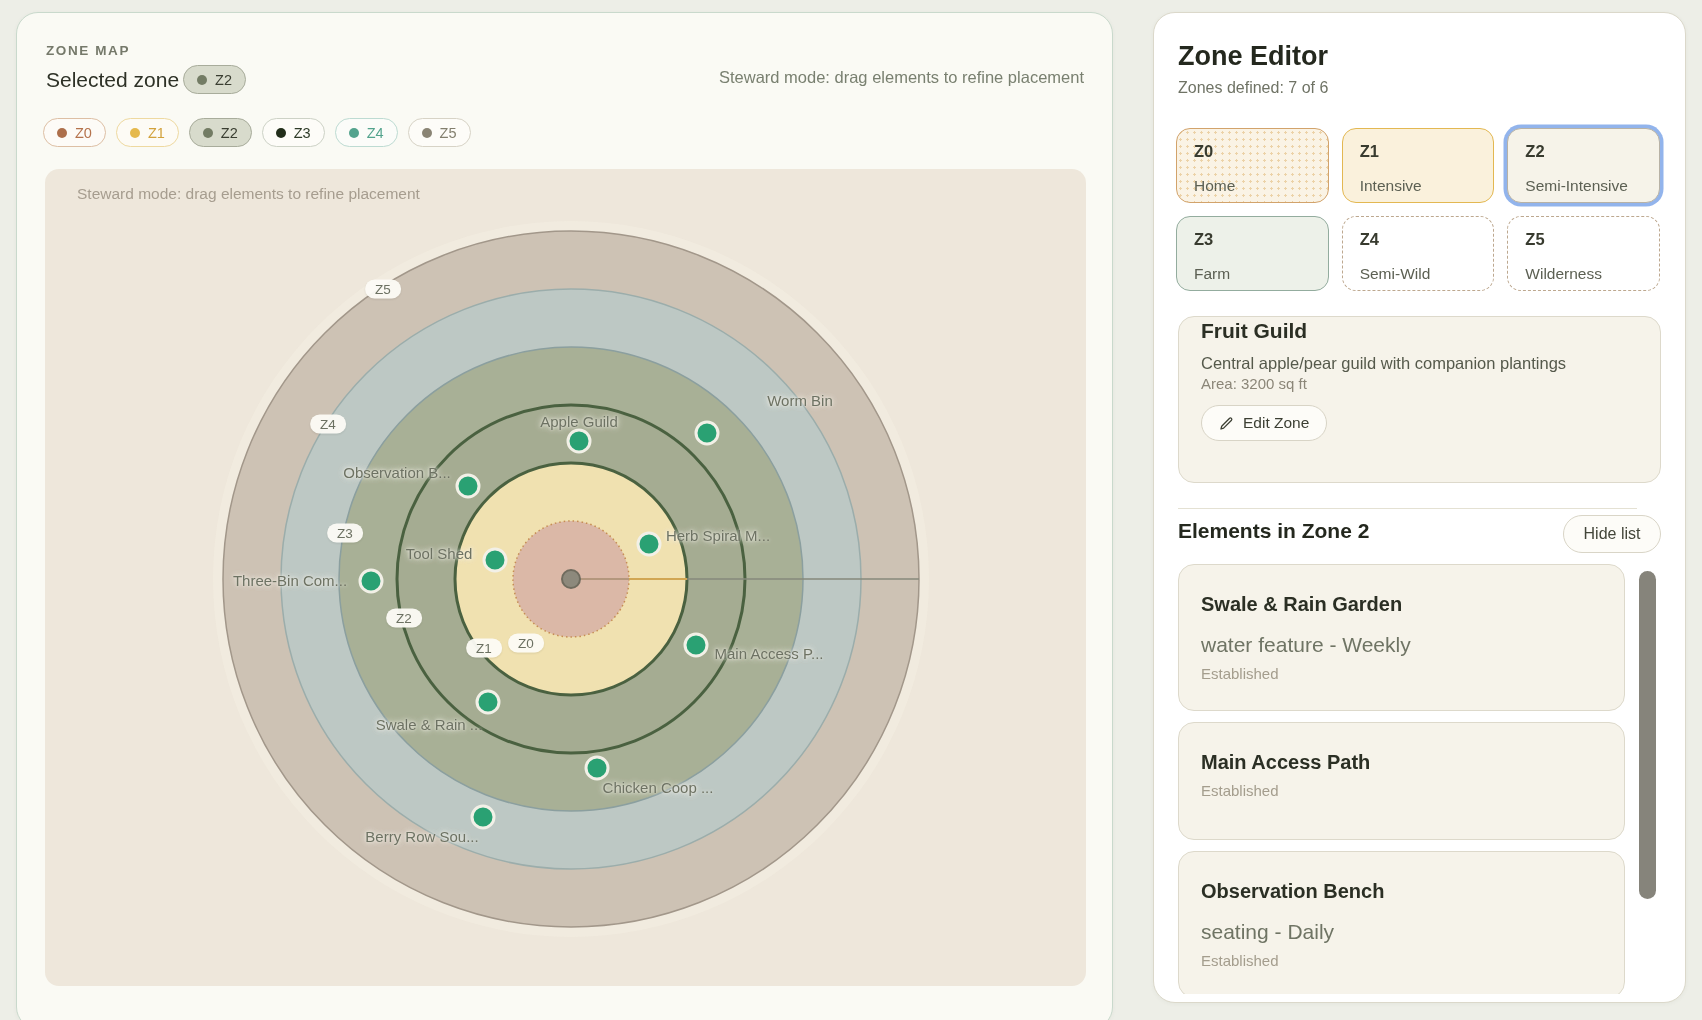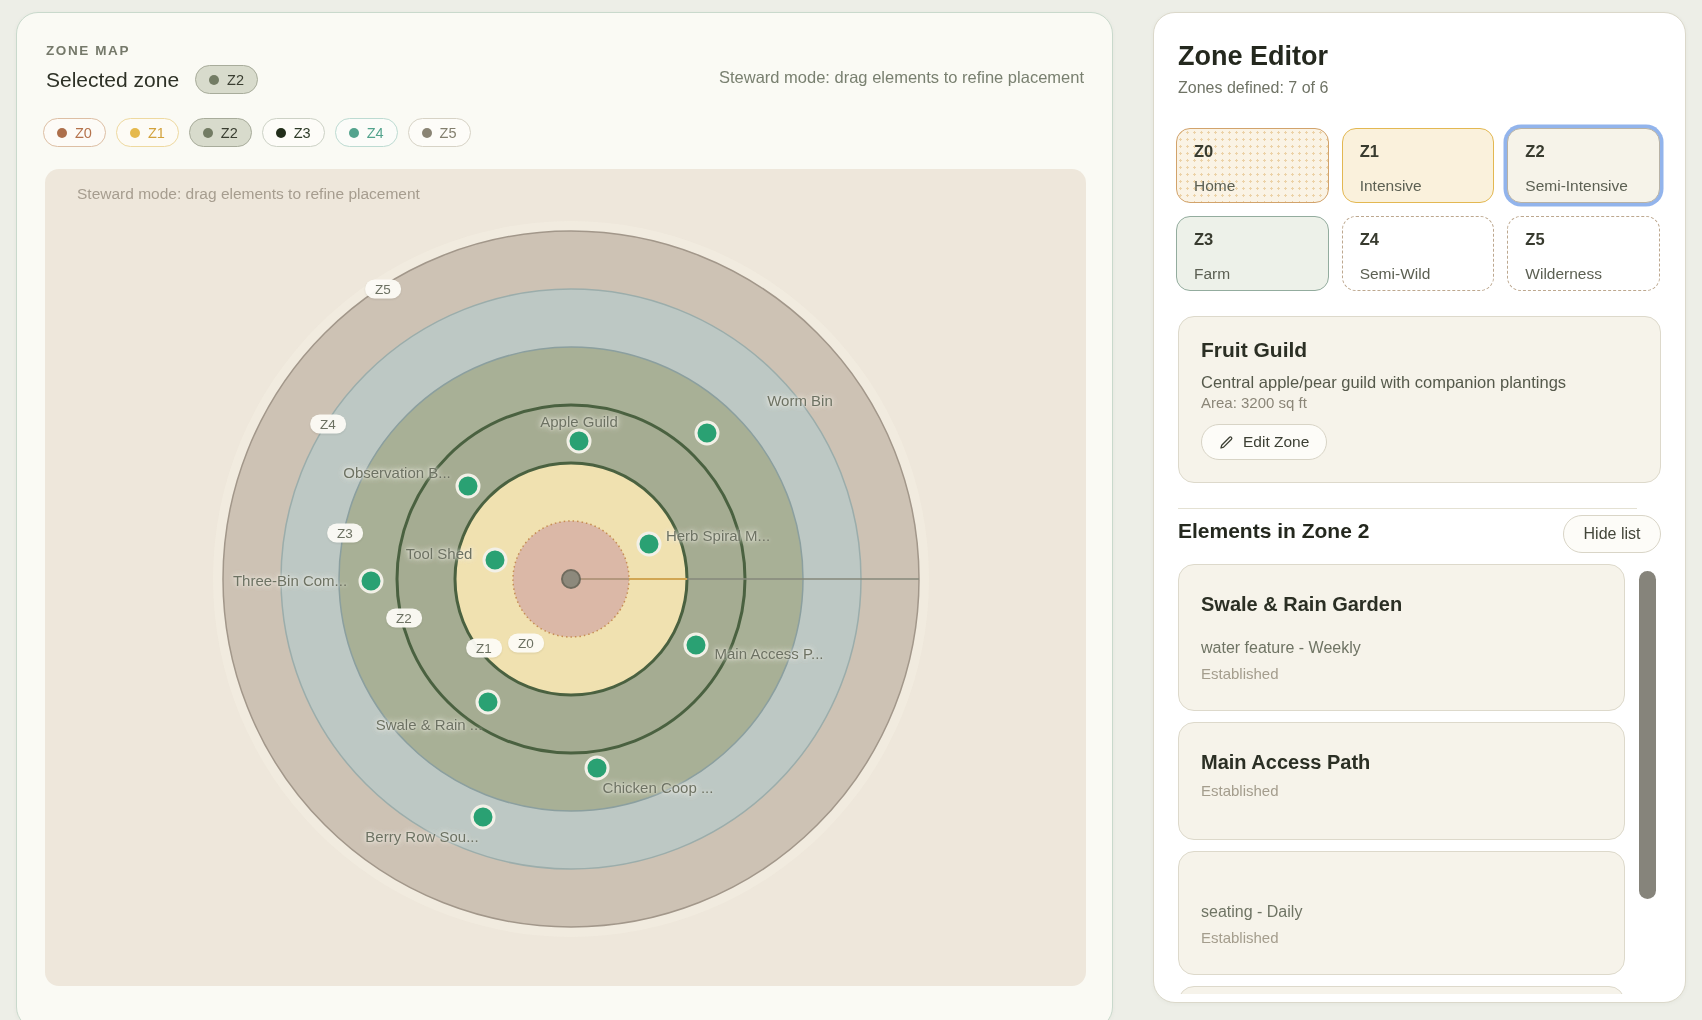--- a/index.html
+++ b/index.html
@@ -15,21 +15,21 @@
   
   .map-card {
     position:absolute; left:16px; top:12px; width:1097px; height:1017px;
     background:#fafaf4; border:1px solid #c9d9cc; border-radius:22px;
     box-shadow:0 1px 4px rgba(60,70,50,.05);
   }
   .kicker {
     position:absolute; left:29px; top:30px;
     font-size:13.5px; font-weight:700; letter-spacing:1.6px; color:#75796a;
   }
-  .selected-row { position:absolute; left:29px; top:52px; display:flex; align-items:center; gap:16px; }
+  .selected-row { position:absolute; left:29px; top:52px; display:flex; align-items:center; gap:4px; }
   .selected-label { font-size:21px; font-weight:500; color:#2d3126; }
   .chip {
     display:inline-flex; align-items:center; gap:8px; height:29px;
     padding:0 13px; border-radius:15px; border:1.5px solid #d6d2c5;
     background:#fdfcf8; font-size:14.5px; font-weight:500; color:#84816f;
   }
   .chip-dot { width:10px; height:10px; border-radius:50%; background:#8a8474; flex:0 0 auto; }
   .chip-active { background:#d8dbcc !important; border-color:#a8ac9b !important; color:#3a3e31 !important; }
   .legend-row { position:absolute; left:26px; top:105px; display:flex; gap:10px; }
   .steward-note {
@@ -75,21 +75,21 @@
   .zcode { font-size:16.5px; font-weight:600; color:#383b2f; }
   .zname { font-size:15.5px; color:#5c6053; margin-top:16px; }
   .zcard-z0 { background:#faf3e5 radial-gradient(#ecd2a7 1px, transparent 1.2px); background-size:7px 7px; border-color:#d2a36b; }
   .zcard-z1 { background:#faf1dc; border-color:#e3b852; }
   .zcard-z2 { background:#f6f3e9; border-color:#b8b2a5; box-shadow:0 0 0 3.5px #92b4ec; }
   .zcard-z3 { background:#edf1e9; border-color:#93ac9e; }
   .zcard-dashed { background:transparent; border:1.5px dashed #bda88f; }
 
   .detail-card {
     position:absolute; left:24px; top:303px; width:483px; height:167px;
-    background:#f6f3ea; border:1px solid #ddd9cb; border-radius:16px; padding:21px 22px;
+    background:#f6f3ea; border:1px solid #ddd9cb; border-radius:16px; padding:2px 22px;
   }
   .detail-title { font-size:21px; font-weight:700; color:#2b2f24; }
   .detail-desc  { font-size:16.5px; color:#55594b; margin-top:11px; }
   .detail-area  { font-size:15px; color:#8b8678; margin-top:2px; }
   .edit-btn {
     margin-top:13px; display:inline-flex; align-items:center; gap:9px;
     height:36px; padding:0 17px; border-radius:18px;
     background:#fdfcf8; border:1px solid #d8d4c6;
     font-size:15.5px; font-weight:500; color:#3c3f33; cursor:pointer;
   }
@@ -103,21 +103,21 @@
   }
   .elements-list {
     position:absolute; left:24px; top:551px; width:447px; height:430px;
     overflow:hidden; display:flex; flex-direction:column; gap:11px;
   }
   .el-card {
     flex:0 0 118px; background:#f6f3ea; border:1px solid #ddd9cb;
     border-radius:16px; padding:28px 22px;
   }
   .el-title  { font-size:20px; font-weight:700; color:#2b2f24; }
-  .el-meta   { font-size:16px; color:#6f7464; margin-top:23px; }
+  .el-meta   { font-size:21px; color:#6f7464; margin-top:17px; }
   .el-status { font-size:15px; color:#a49d8d; margin-top:8px; }
   .scroll-thumb {
     position:absolute; left:485px; top:558px; width:17px; height:328px;
     background:#86847b; border-radius:9px;
   }
 </style>
 </head>
 <body>
 
 <div class="map-card">
@@ -255,20 +255,21 @@
       <div class="el-card">
         <div class="el-title">Swale &amp; Rain Garden</div>
         <div class="el-meta">water feature - Weekly</div>
         <div class="el-status">Established</div>
       </div>
       <div class="el-card">
         <div class="el-title">Main Access Path</div>
         <div class="el-status">Established</div>
       </div>
       <div class="el-card">
+        <div class="el-title">Observation Bench</div>
         <div class="el-meta">seating - Daily</div>
         <div class="el-status">Established</div>
       </div>
       <div class="el-card">
         <div class="el-title">Apple Guild</div>
       </div>
     </div>
   <div class="scroll-thumb"></div>
 </div>
 

